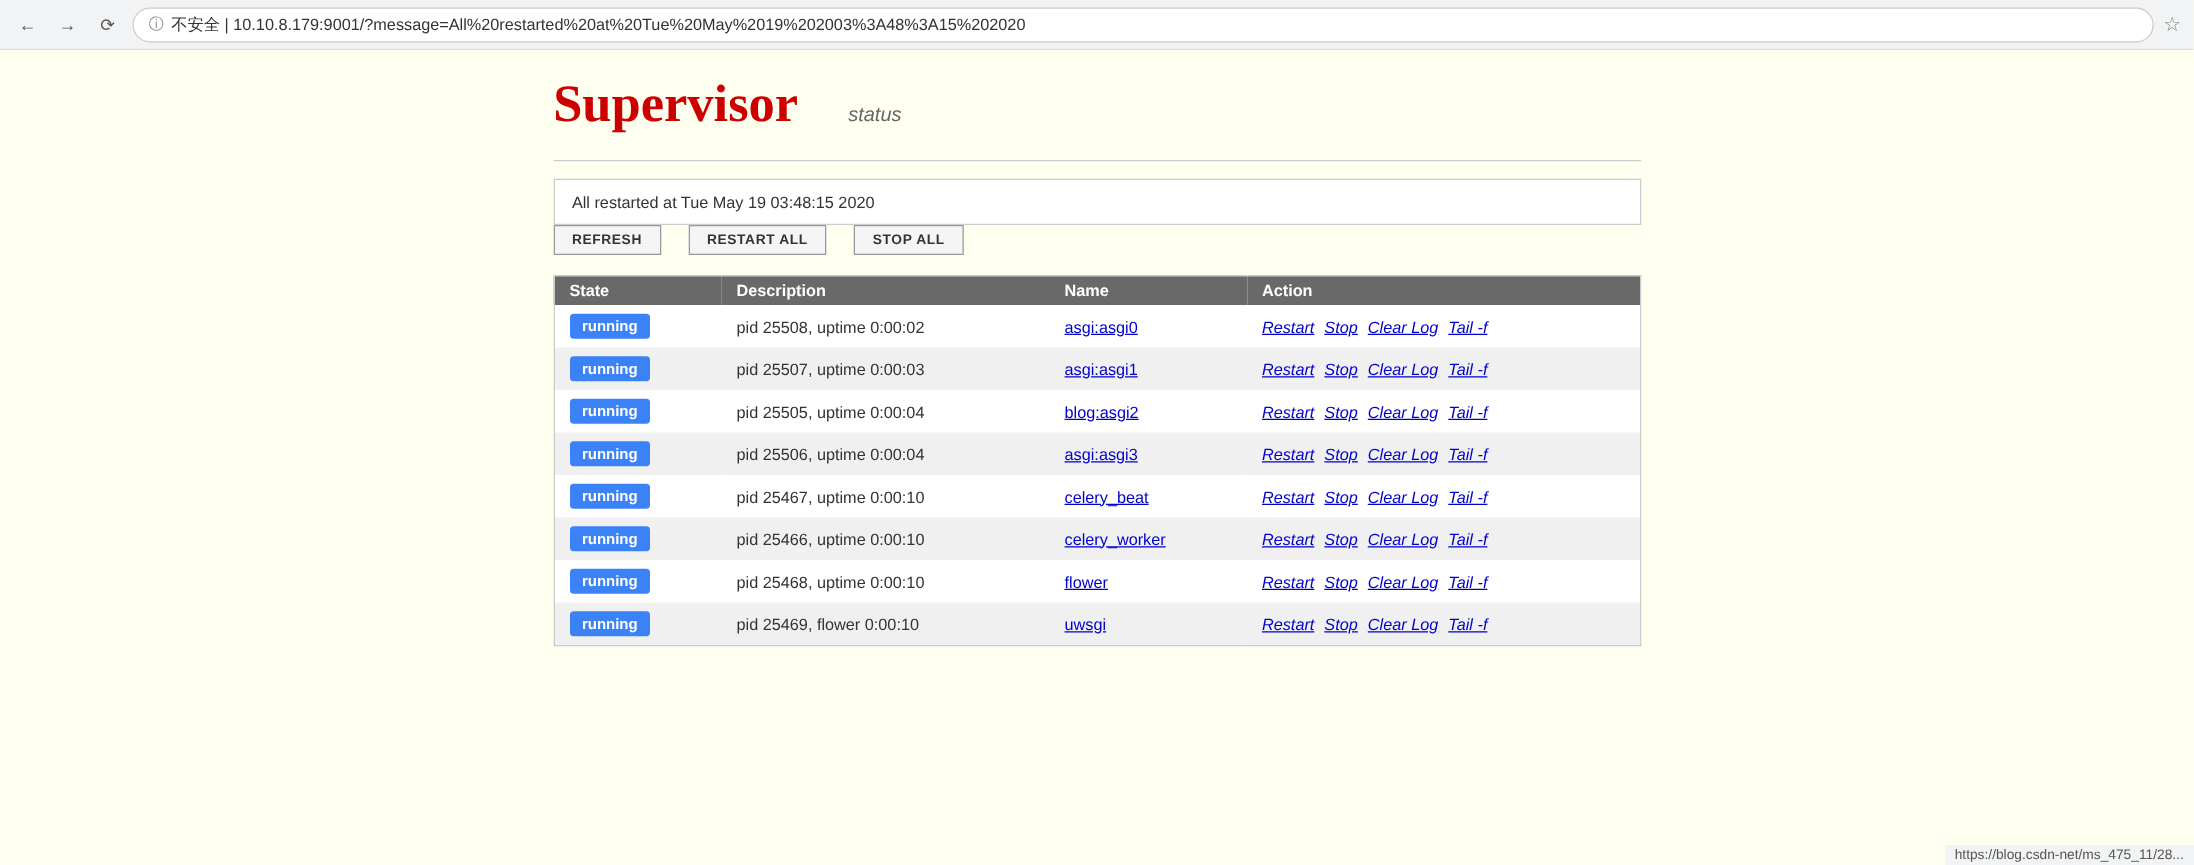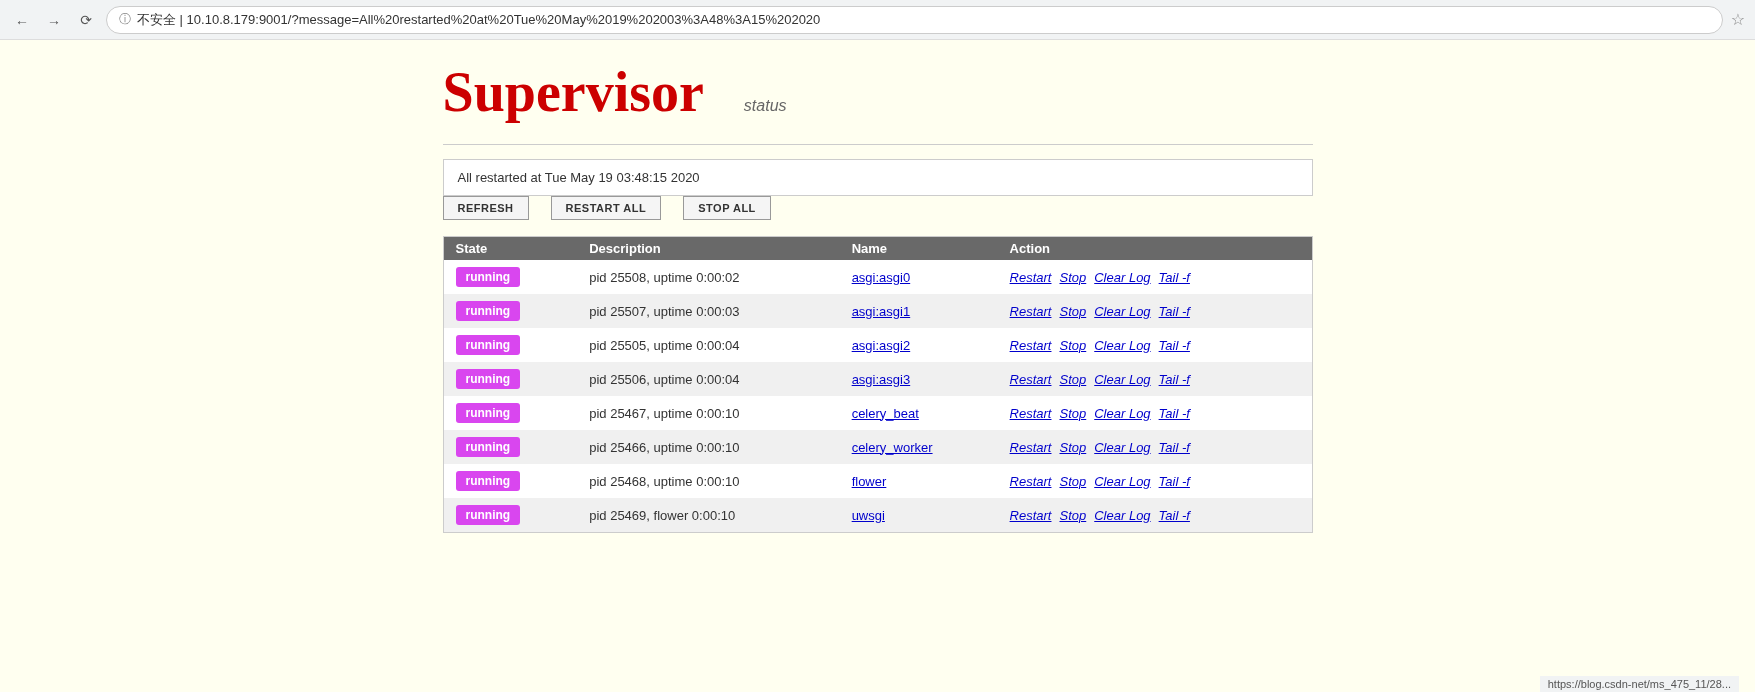--- a/index.html
+++ b/index.html
@@ -72,21 +72,21 @@
 
     .app-header {
       width: 870px;
       margin-bottom: 20px;
       display: flex;
       align-items: baseline;
       gap: 6px;
     }
 
     .app-title {
-      font-size: 56px;
+      font-size: 42px;
       font-weight: bold;
       color: #cc0000;
       font-family: Georgia, serif;
     }
 
     .app-subtitle {
       font-size: 16px;
       color: #666;
       font-style: italic;
       margin-left: 34px;
@@ -155,21 +155,21 @@
       background-color: white;
     }
 
     .process-table tbody td {
       padding: 7px 12px;
       vertical-align: middle;
     }
 
     .state-badge {
       display: inline-block;
-      background-color: #d946ef;
+      background-color: #3b82f6;
       color: white;
       padding: 3px 10px;
       border-radius: 3px;
       font-size: 12px;
       font-weight: bold;
     }
 
     .process-name-link {
       color: #0000cc;
       text-decoration: underline;
@@ -186,21 +186,21 @@
 
     .action-links-cell {
       display: flex;
       gap: 4px;
       align-items: center;
     }
 
     .status-bar {
       position: fixed;
       bottom: 0;
-      right: 16px;
+      right: 0;
       background: #f1f3f4;
       padding: 2px 8px;
       font-size: 11px;
       color: #555;
     }
   </style>
 </head>
 <body>
 
 <div class="browser-bar">
@@ -265,21 +265,21 @@
               <a class="action-link" href="#">Restart</a>
               <a class="action-link" href="#">Stop</a>
               <a class="action-link" href="#">Clear Log</a>
               <a class="action-link" href="#">Tail -f</a>
             </div>
           </td>
         </tr>
         <tr>
           <td><span class="state-badge">running</span></td>
           <td>pid 25505, uptime 0:00:04</td>
-          <td><a class="process-name-link" href="#">asgi:asgi2</a></td>
+          <td><a class="process-name-link" href="#">blog:asgi2</a></td>
           <td>
             <div class="action-links-cell">
               <a class="action-link" href="#">Restart</a>
               <a class="action-link" href="#">Stop</a>
               <a class="action-link" href="#">Clear Log</a>
               <a class="action-link" href="#">Tail -f</a>
             </div>
           </td>
         </tr>
         <tr>

